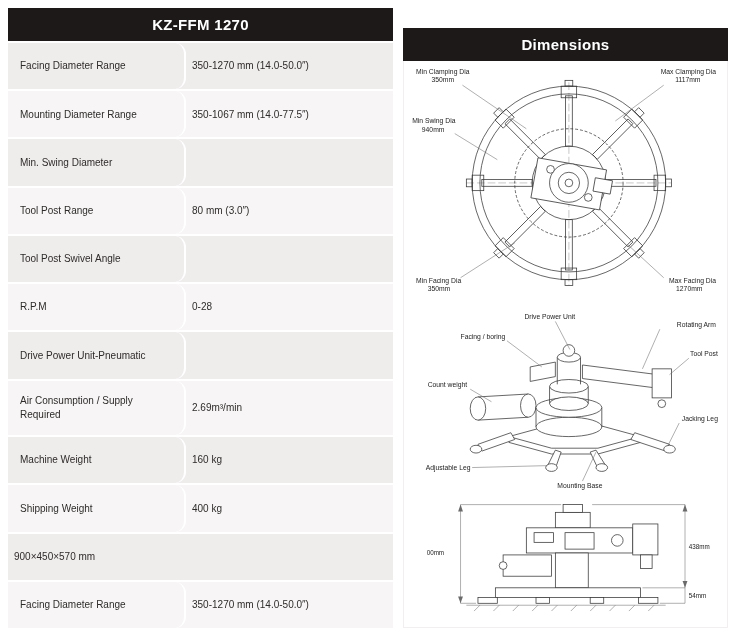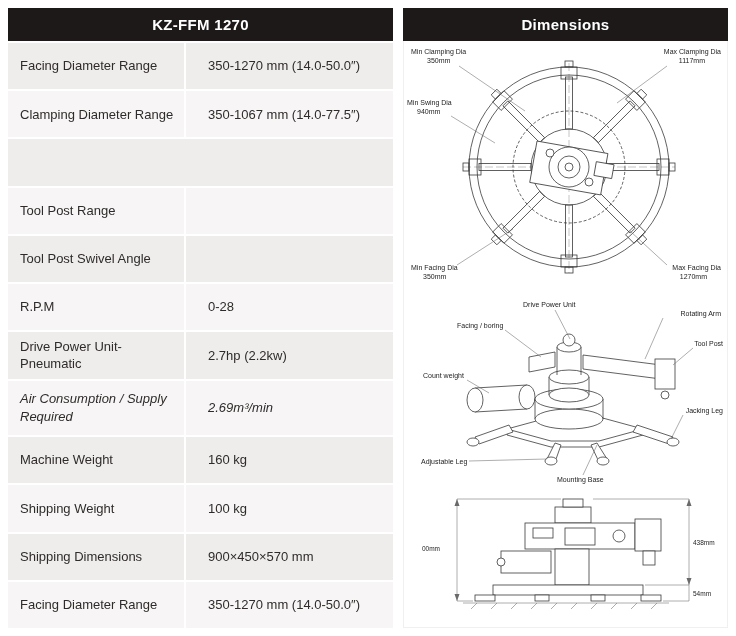--- a/index.html
+++ b/index.html
@@ -10,29 +10,29 @@
   .panel { display: flex; flex-direction: column; }
   .panel-header {
     background: #1d1919; color: #ffffff; height: 33px; flex: 0 0 33px;
     display: flex; align-items: center; justify-content: center;
     font-size: 15px; font-weight: 600; letter-spacing: 0.3px; text-align: center;
   }
 
   .left-panel { width: 385px; }
   .spec-table { flex: 1; display: flex; flex-direction: column; margin-top: 2px; }
   .spec-row { display: flex; flex: 1; }
-  .spec-row.tall { flex: 1.18; font-style: italic; }
+  .spec-row.tall { flex: 1.18; }
   .spec-row:nth-child(odd) { background: #efecec; }
   .spec-row:nth-child(even) { background: #f7f5f5; }
   .spec-row + .spec-row { border-top: 2px solid #ffffff; }
-  .cell { display: flex; align-items: center; font-size: 13px; line-height: 1.35; }
+  .cell { display: flex; align-items: center; font-size: 10px; line-height: 1.35; border-radius: 11px; }
   .cell.label { width: 178px; flex: 0 0 178px; padding: 5px 8px 5px 12px; border-right: 2px solid #ffffff; }
-  .cell.value { flex: 1; padding: 5px 8px 5px 22px; }
-
-  .right-panel { flex: 1; }
+  .cell.value { flex: 1; padding: 5px 8px 5px 6px; }
+
+  .right-panel { flex: 1; margin-top: 20px; }
   .drawings {
     flex: 1; background: #ffffff; border: 1px solid #f1efef; border-top: none;
     display: flex; flex-direction: column; align-items: center; overflow: hidden;
   }
   svg { display: block; }
   .ln { stroke: #3a3a3a; fill: none; stroke-width: 0.8; }
   .lnf { stroke: #3a3a3a; fill: #ffffff; stroke-width: 0.8; }
   .lt { stroke: #6a6a6a; fill: none; stroke-width: 0.55; }
   .axis { stroke: #8a8a8a; fill: none; stroke-width: 0.5; stroke-dasharray: 8 3; }
   .dl { font-size: 7px; fill: #1c1c1c; font-family: "Liberation Sans", sans-serif; }
@@ -45,53 +45,53 @@
 
   <div class="panel left-panel">
     <div class="panel-header">KZ-FFM 1270</div>
     <div class="spec-table">
 
       <div class="spec-row">
         <div class="cell label">Facing Diameter Range</div>
         <div class="cell value">350-1270 mm (14.0-50.0″)</div>
       </div>
       <div class="spec-row">
-        <div class="cell label">Clamping Diameter Range</div>
+        <div class="cell label">Mounting Diameter Range</div>
         <div class="cell value">350-1067 mm (14.0-77.5″)</div>
       </div>
       <div class="spec-row">
+        <div class="cell label">Min. Swing Diameter</div>
       </div>
       <div class="spec-row">
         <div class="cell label">Tool Post Range</div>
+        <div class="cell value">80 mm (3.0″)</div>
       </div>
       <div class="spec-row">
         <div class="cell label">Tool Post Swivel Angle</div>
       </div>
       <div class="spec-row">
         <div class="cell label">R.P.M</div>
         <div class="cell value">0-28</div>
       </div>
       <div class="spec-row">
         <div class="cell label">Drive Power Unit-Pneumatic</div>
-        <div class="cell value">2.7hp (2.2kw)</div>
       </div>
       <div class="spec-row tall">
         <div class="cell label">Air Consumption / Supply Required</div>
         <div class="cell value">2.69m³/min</div>
       </div>
       <div class="spec-row">
         <div class="cell label">Machine Weight</div>
         <div class="cell value">160 kg</div>
       </div>
       <div class="spec-row">
         <div class="cell label">Shipping Weight</div>
-        <div class="cell value">100 kg</div>
-      </div>
-      <div class="spec-row">
-        <div class="cell label">Shipping Dimensions</div>
+        <div class="cell value">400 kg</div>
+      </div>
+      <div class="spec-row">
         <div class="cell value">900×450×570 mm</div>
       </div>
       <div class="spec-row">
         <div class="cell label">Facing Diameter Range</div>
         <div class="cell value">350-1270 mm (14.0-50.0″)</div>
       </div>
 
     </div>
   </div>
 

